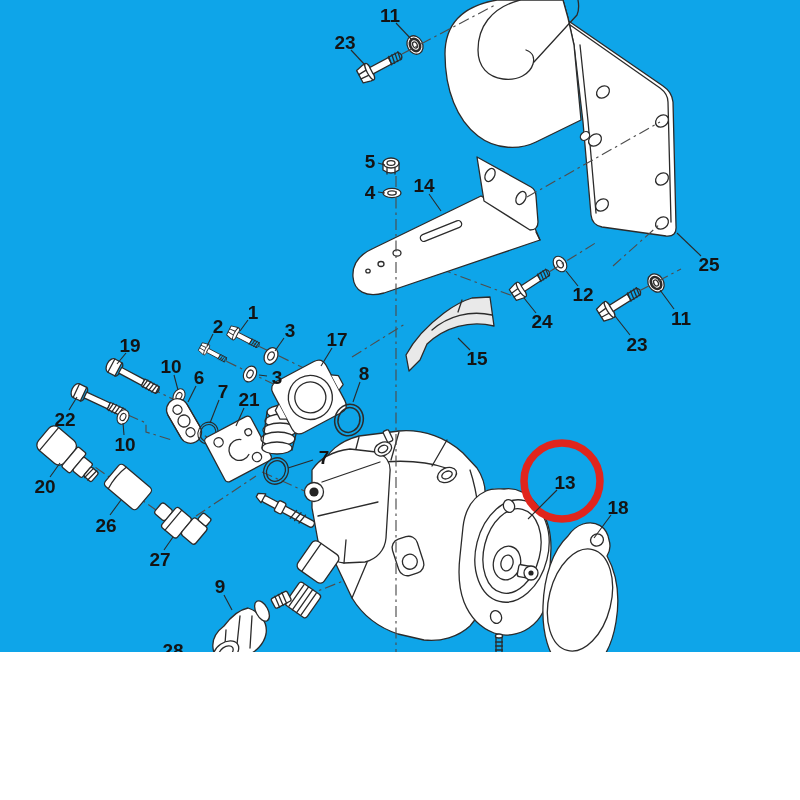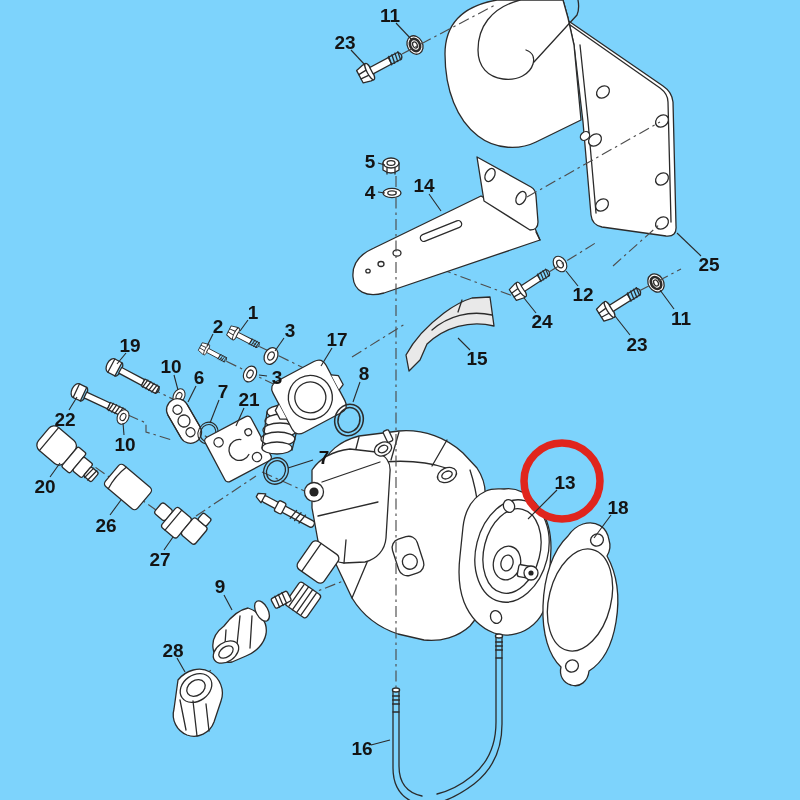--- a/index.html
+++ b/index.html
@@ -1,16 +1,16 @@
 <!DOCTYPE html>
 <html><head>
 <meta charset="utf-8">
 <style>
   html,body{margin:0;padding:0;background:#ffffff;}
-  #stage{position:relative;width:800px;height:800px;background:#7dd3fc;overflow:hidden;
+  #stage{position:relative;width:800px;height:652px;background:#0ea5e9;overflow:hidden;
          font-family:"Liberation Sans", sans-serif;}
   svg{display:block;}
   svg *{vector-effect:none;}
   .ln  *, .ln {stroke:#2b2b2b;stroke-width:1.3;fill:none;stroke-linecap:round;stroke-linejoin:round;}
   .w{fill:#ffffff;}
   .g{fill:#e9e9e9;}
   .dk{fill:#242424;stroke:none;}
   .dash{stroke:#4d4d4d;stroke-width:1.15;fill:none;stroke-dasharray:11 4 2.5 4;}
   .leader{stroke:#2a2a2a;stroke-width:1.1;fill:none;}
   .plabel{font-family:"Liberation Sans","DejaVu Sans",sans-serif;font-weight:700;font-size:19px;fill:#141414;}

